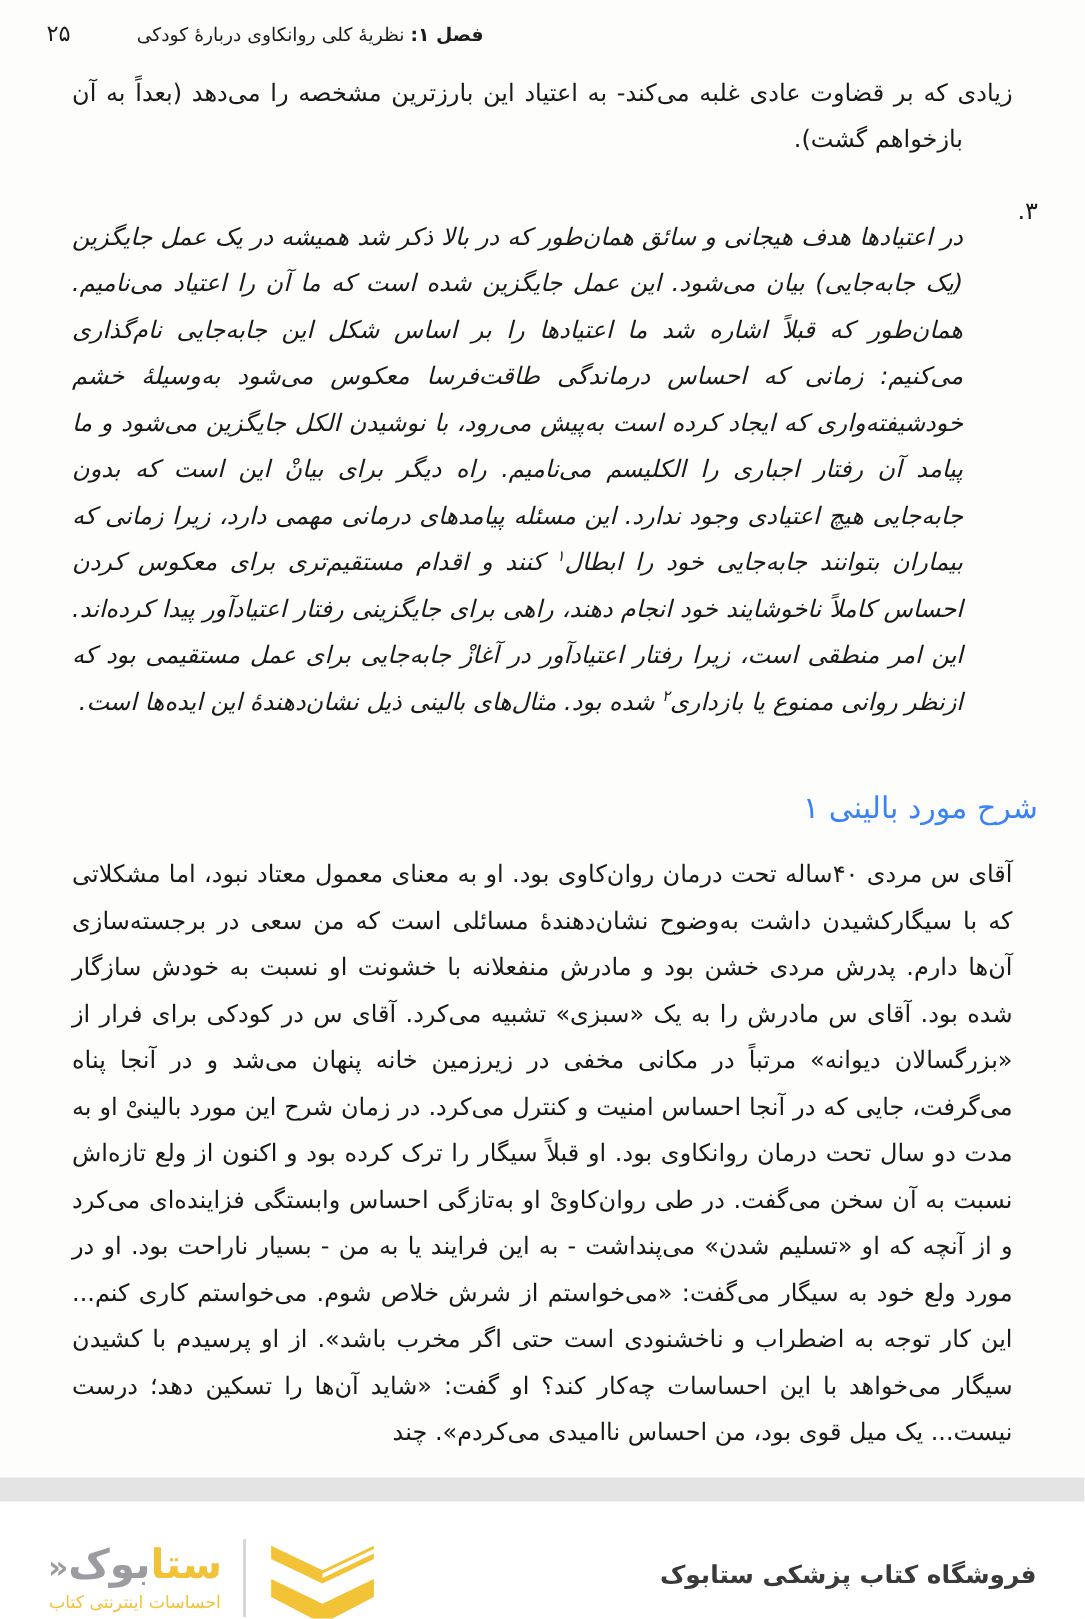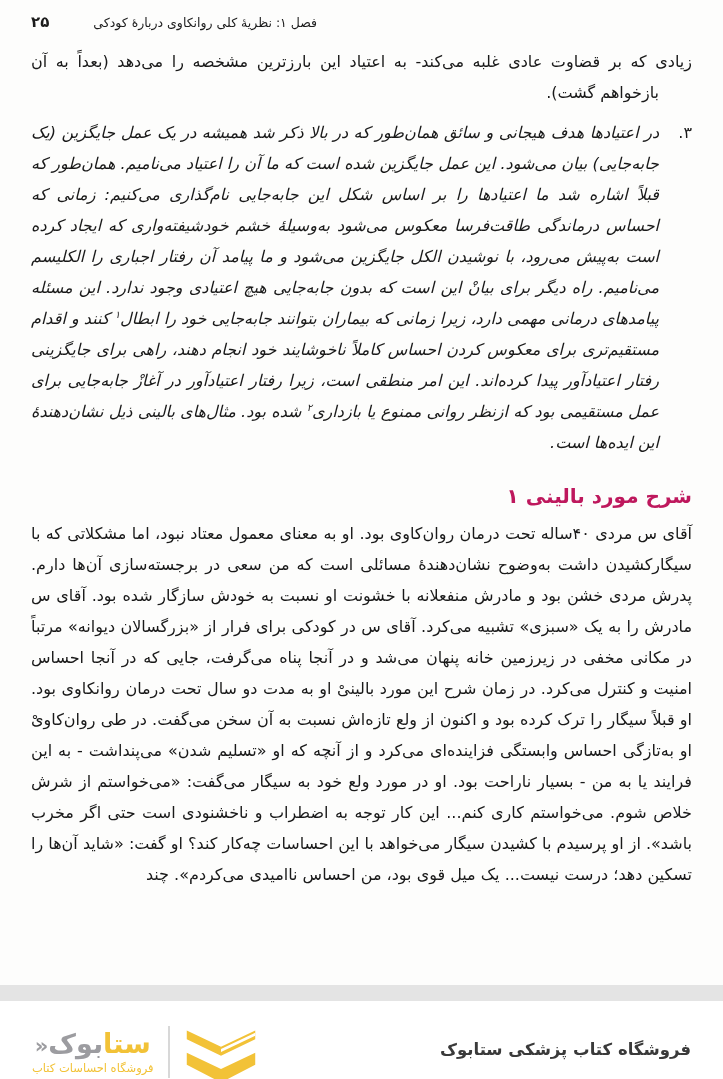--- a/index.html
+++ b/index.html
@@ -15,39 +15,39 @@
     height:985px; box-sizing:border-box;
     background:#fdfdfc;
     padding:13px 31px 0 31px;
     direction:rtl;
   }
   .page-head {
     direction:ltr;
     display:flex; align-items:baseline;
     color:#1c1c1c;
   }
-  .pagenum { font-weight:bold; font-size:15px; }
+  .pagenum { font-weight:normal; font-size:15px; }
   .chapter  { margin-left:44px; font-size:12.5px; direction:rtl; unicode-bidi:embed; }
-  .chapter .chap-label { font-weight:normal; }
+  .chapter .chap-label { font-weight:bold; }
 
   .body-text {
     font-size:16px; line-height:31px;
-    text-align:justify; color:#191919; margin:0;
+    text-align:justify; color:#191919; margin:17px;
   }
   .intro { margin-top:15px; padding-right:33px; text-indent:-33px; }
 
   .numbered { display:flex; margin-top:9px; direction:rtl; }
   .num-marker { flex:0 0 33px; font-size:16px; line-height:31px; color:#191919; }
   .numbered .body-text { flex:1;font-style:italic; }
 
   sup.fn { font-size:10px; line-height:0; vertical-align:6px; }
 
   .section-heading {
     direction:rtl; text-align:right;
-    font-size:20px; font-weight:bold; color:#be185d;
+    font-size:20px; font-weight:normal; color:#3b82f6;
     margin:26px 0 10px 0;
   }
 
   
   .scan-edge { height:16px; background:#e4e4e4; }
 
   
   .footer {
     height:78px; box-sizing:border-box;
     background:#ffffff;
@@ -99,21 +99,21 @@
 
   </div>
 
   <div class="scan-edge"></div>
 
   <div class="footer">
 
     <div class="logo">
       <div class="logo-text">
         <div class="brand"><span class="brand-gold">ستا</span><span class="brand-gray">بوک</span><span class="guillemet">«</span></div>
-        <div class="tagline">فروشگاه احساسات کتاب</div>
+        <div class="tagline">احساسات اینترنتی کتاب</div>
       </div>
       <div class="logo-divider"></div>
       <div class="logo-icon">
         <svg viewBox="0 0 100 86" xmlns="http://www.w3.org/2000/svg">
           <polygon points="4,14 50,36 96,14 96,26 50,48 4,26" fill="#F2C237"></polygon>
           <polygon points="50,39 96,17 96,21 50,43" fill="#ffffff"></polygon>
           <polygon points="4,44 50,66 96,44 96,60 50,84 4,60" fill="#F2C237"></polygon>
         </svg>
       </div>
     </div>

